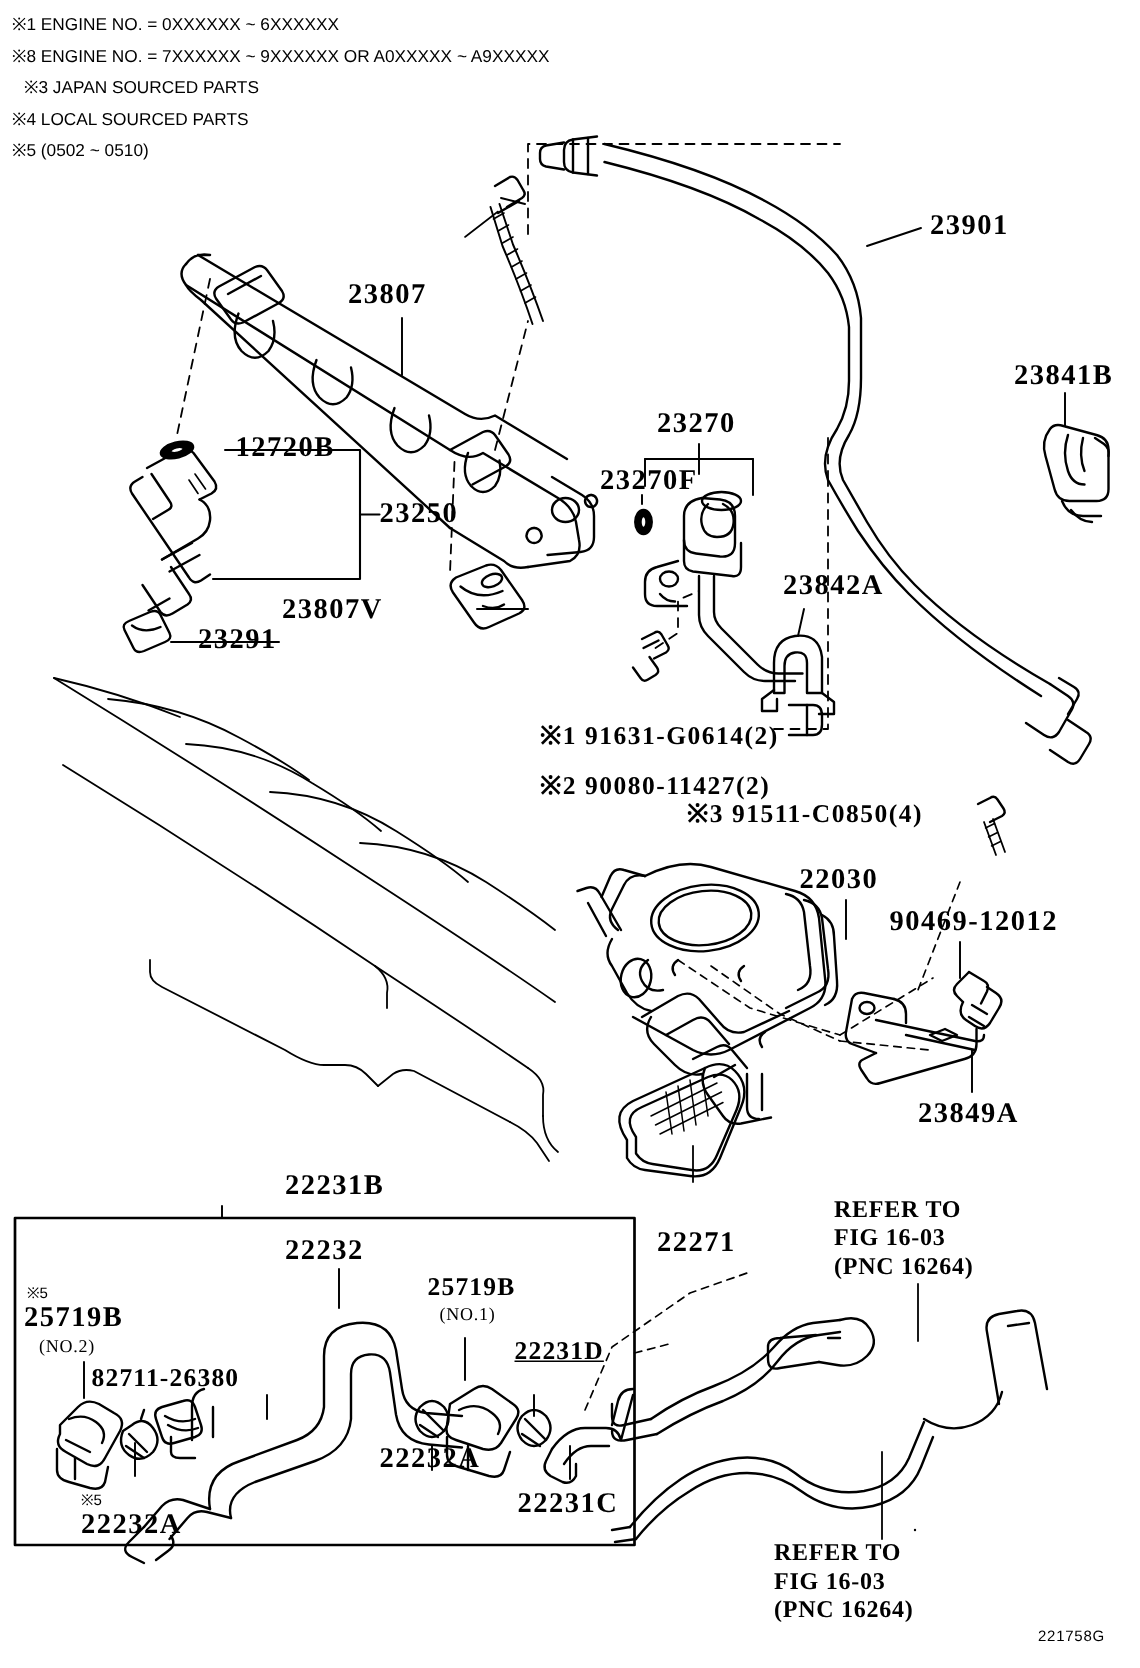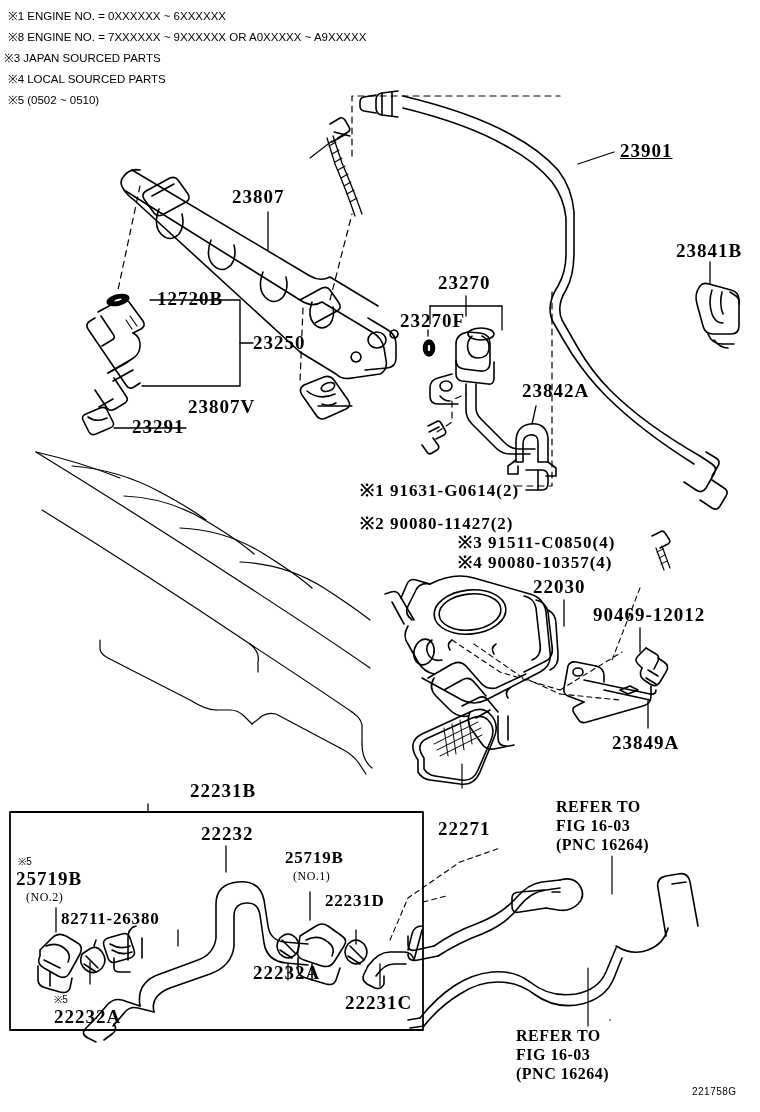--- a/index.html
+++ b/index.html
@@ -390,63 +390,62 @@
         <path d="M178,930 L178,946"></path>
         <path d="M90,984 L90,962"></path>
         <path d="M288,964 L288,980"></path>
         <path d="M380,986 L380,964"></path>
       </g>
     </g>
   </svg>
 
   <div class="note" style="left:8px;top:8px;">※1 ENGINE NO. = 0XXXXXX ~ 6XXXXXX</div>
   <div class="note" style="left:8px;top:29px;">※8 ENGINE NO. = 7XXXXXX ~ 9XXXXXX OR A0XXXXX ~ A9XXXXX</div>
-  <div class="note" style="left:4px;top:50px;">※3 JAPAN SOURCED PARTS</div>
+  <div class="note" style="left:16px;top:50px;">※3 JAPAN SOURCED PARTS</div>
   <div class="note" style="left:8px;top:71px;">※4 LOCAL SOURCED PARTS</div>
   <div class="note" style="left:8px;top:92px;">※5 (0502 ~ 0510)</div>
 
 
   <div class="lbl pn" style="left:232px;top:186px;">23807</div>
 
   <div class="lbl pn" style="left:157px;top:288px;">12720B</div>
   <div class="lbl pn" style="left:253px;top:332px;">23250</div>
   <div class="lbl pn" style="left:188px;top:396px;">23807V</div>
   <div class="lbl pn" style="left:132px;top:416px;">23291</div>
 
-  <div class="lbl pn" style="left:620px;top:140px;text-decoration:underline;">23901</div>
+  <div class="lbl pn" style="left:620px;top:140px;">23901</div>
   <div class="lbl pn" style="left:676px;top:240px;">23841B</div>
 
   <div class="lbl pn" style="left:438px;top:272px;">23270</div>
   <div class="lbl pn" style="left:400px;top:310px;">23270F</div>
   <div class="lbl pn" style="left:522px;top:380px;">23842A</div>
 
   <div class="lbl pn" style="left:360px;top:478px;font-size:17px;">※1 91631-G0614(2)</div>
   <div class="lbl pn" style="left:360px;top:498px;font-size:17px;margin-top:13px;">※2 90080-11427(2)</div>
 
   <div class="lbl pn" style="left:458px;top:530px;font-size:17px;">※3 91511-C0850(4)</div>
-  <div class="lbl pn" style="left:458px;top:550px;font-size:17px;">※4 90080-10357(4)</div>
 
   <div class="lbl pn" style="left:533px;top:576px;">22030</div>
   <div class="lbl pn" style="left:593px;top:604px;">90469-12012</div>
   <div class="lbl pn" style="left:612px;top:732px;">23849A</div>
 
   <div class="lbl pn" style="left:438px;top:818px;">22271</div>
 
   <div class="lbl pn" style="left:190px;top:780px;">22231B</div>
-  <div class="lbl pn" style="left:190px;top:823px;margin-left:11px;">22232</div>
+  <div class="lbl pn" style="left:190px;top:823px;">22232</div>
 
   <div class="lbl pn-s" style="left:285px;top:848px;">25719B</div>
   <div class="lbl sub" style="left:293px;top:869px;">(NO.1)</div>
 
   <div class="note" style="left:18px;top:854px;font-size:10px;">※5</div>
   <div class="lbl pn" style="left:16px;top:868px;">25719B</div>
   <div class="lbl sub" style="left:26px;top:890px;">(NO.2)</div>
 
   <div class="lbl pn-s" style="left:61px;top:909px;">82711-26380</div>
-  <div class="lbl pn-s" style="left:325px;top:891px;">22231D</div>
+  <div class="lbl pn-s" style="left:343px;top:891px;text-decoration:underline;">22231D</div>
 
   <div class="note" style="left:54px;top:992px;font-size:10px;">※5</div>
   <div class="lbl pn" style="left:54px;top:1006px;">22232A</div>
   <div class="lbl pn" style="left:253px;top:962px;">22232A</div>
   <div class="lbl pn" style="left:345px;top:992px;">22231C</div>
 
   <div class="refer" style="left:556px;top:797px;">REFER TO
 FIG 16-03
 (PNC 16264)</div>
   <div class="refer" style="left:516px;top:1026px;">REFER TO

